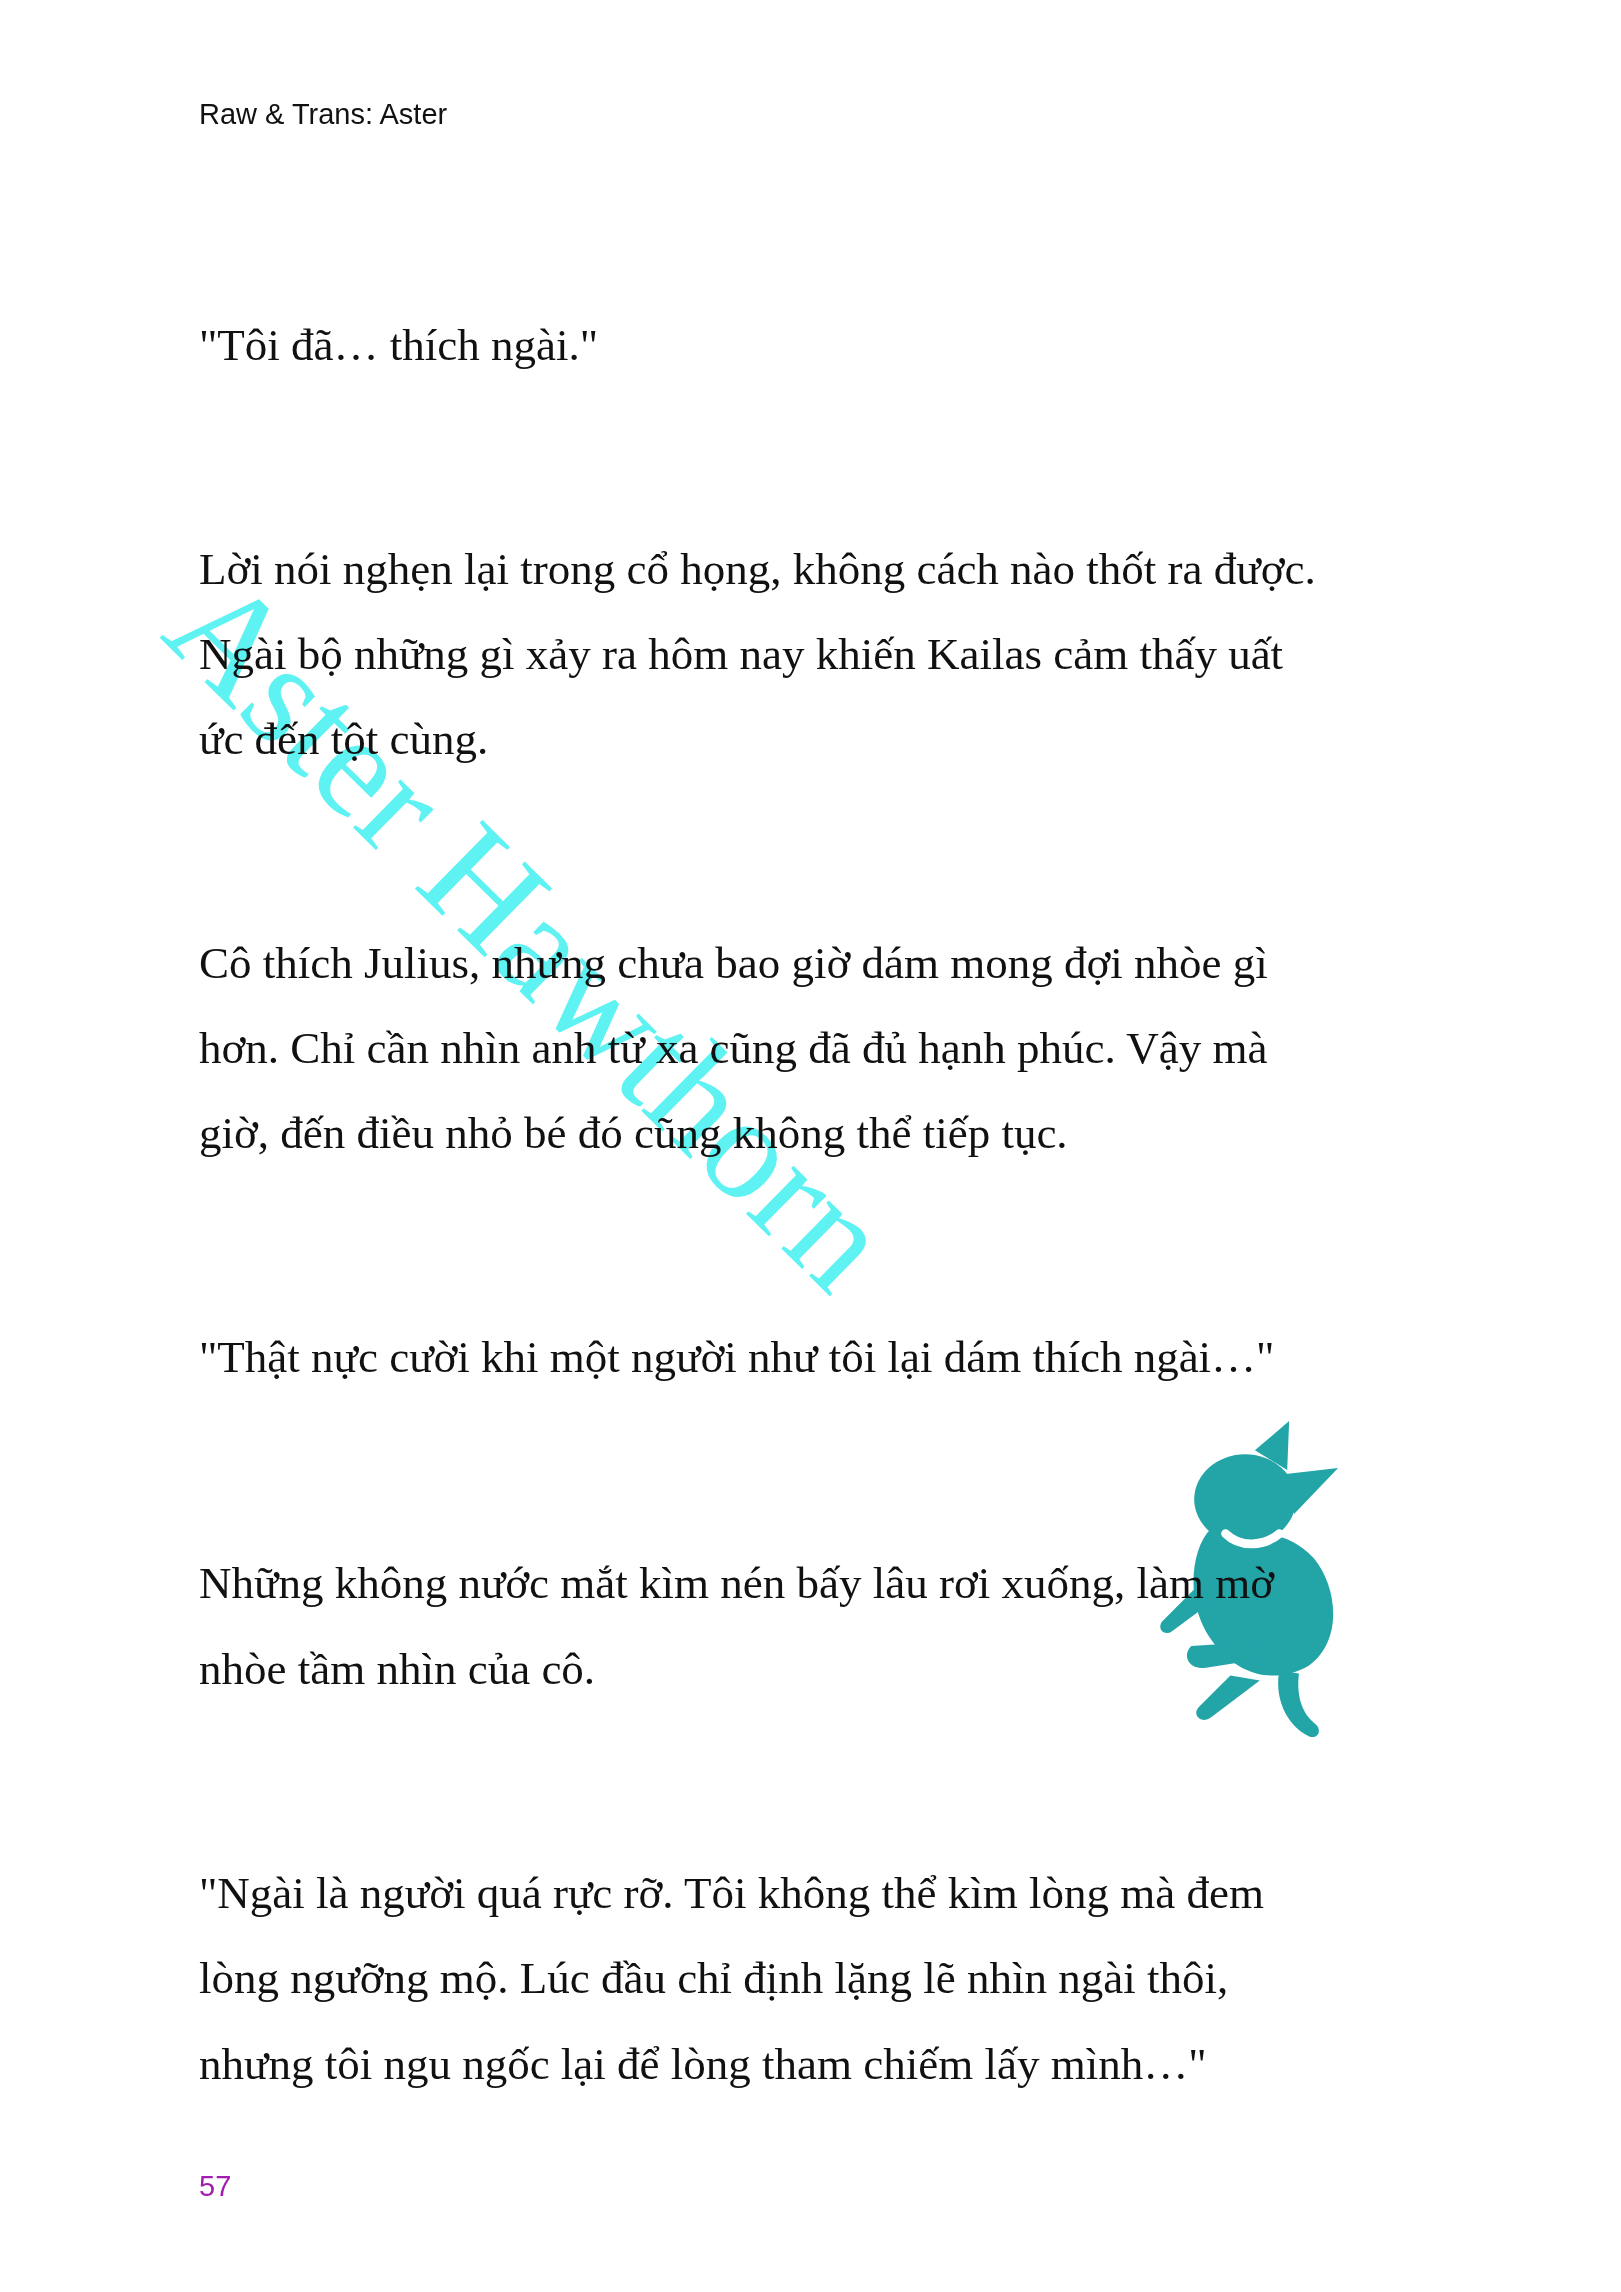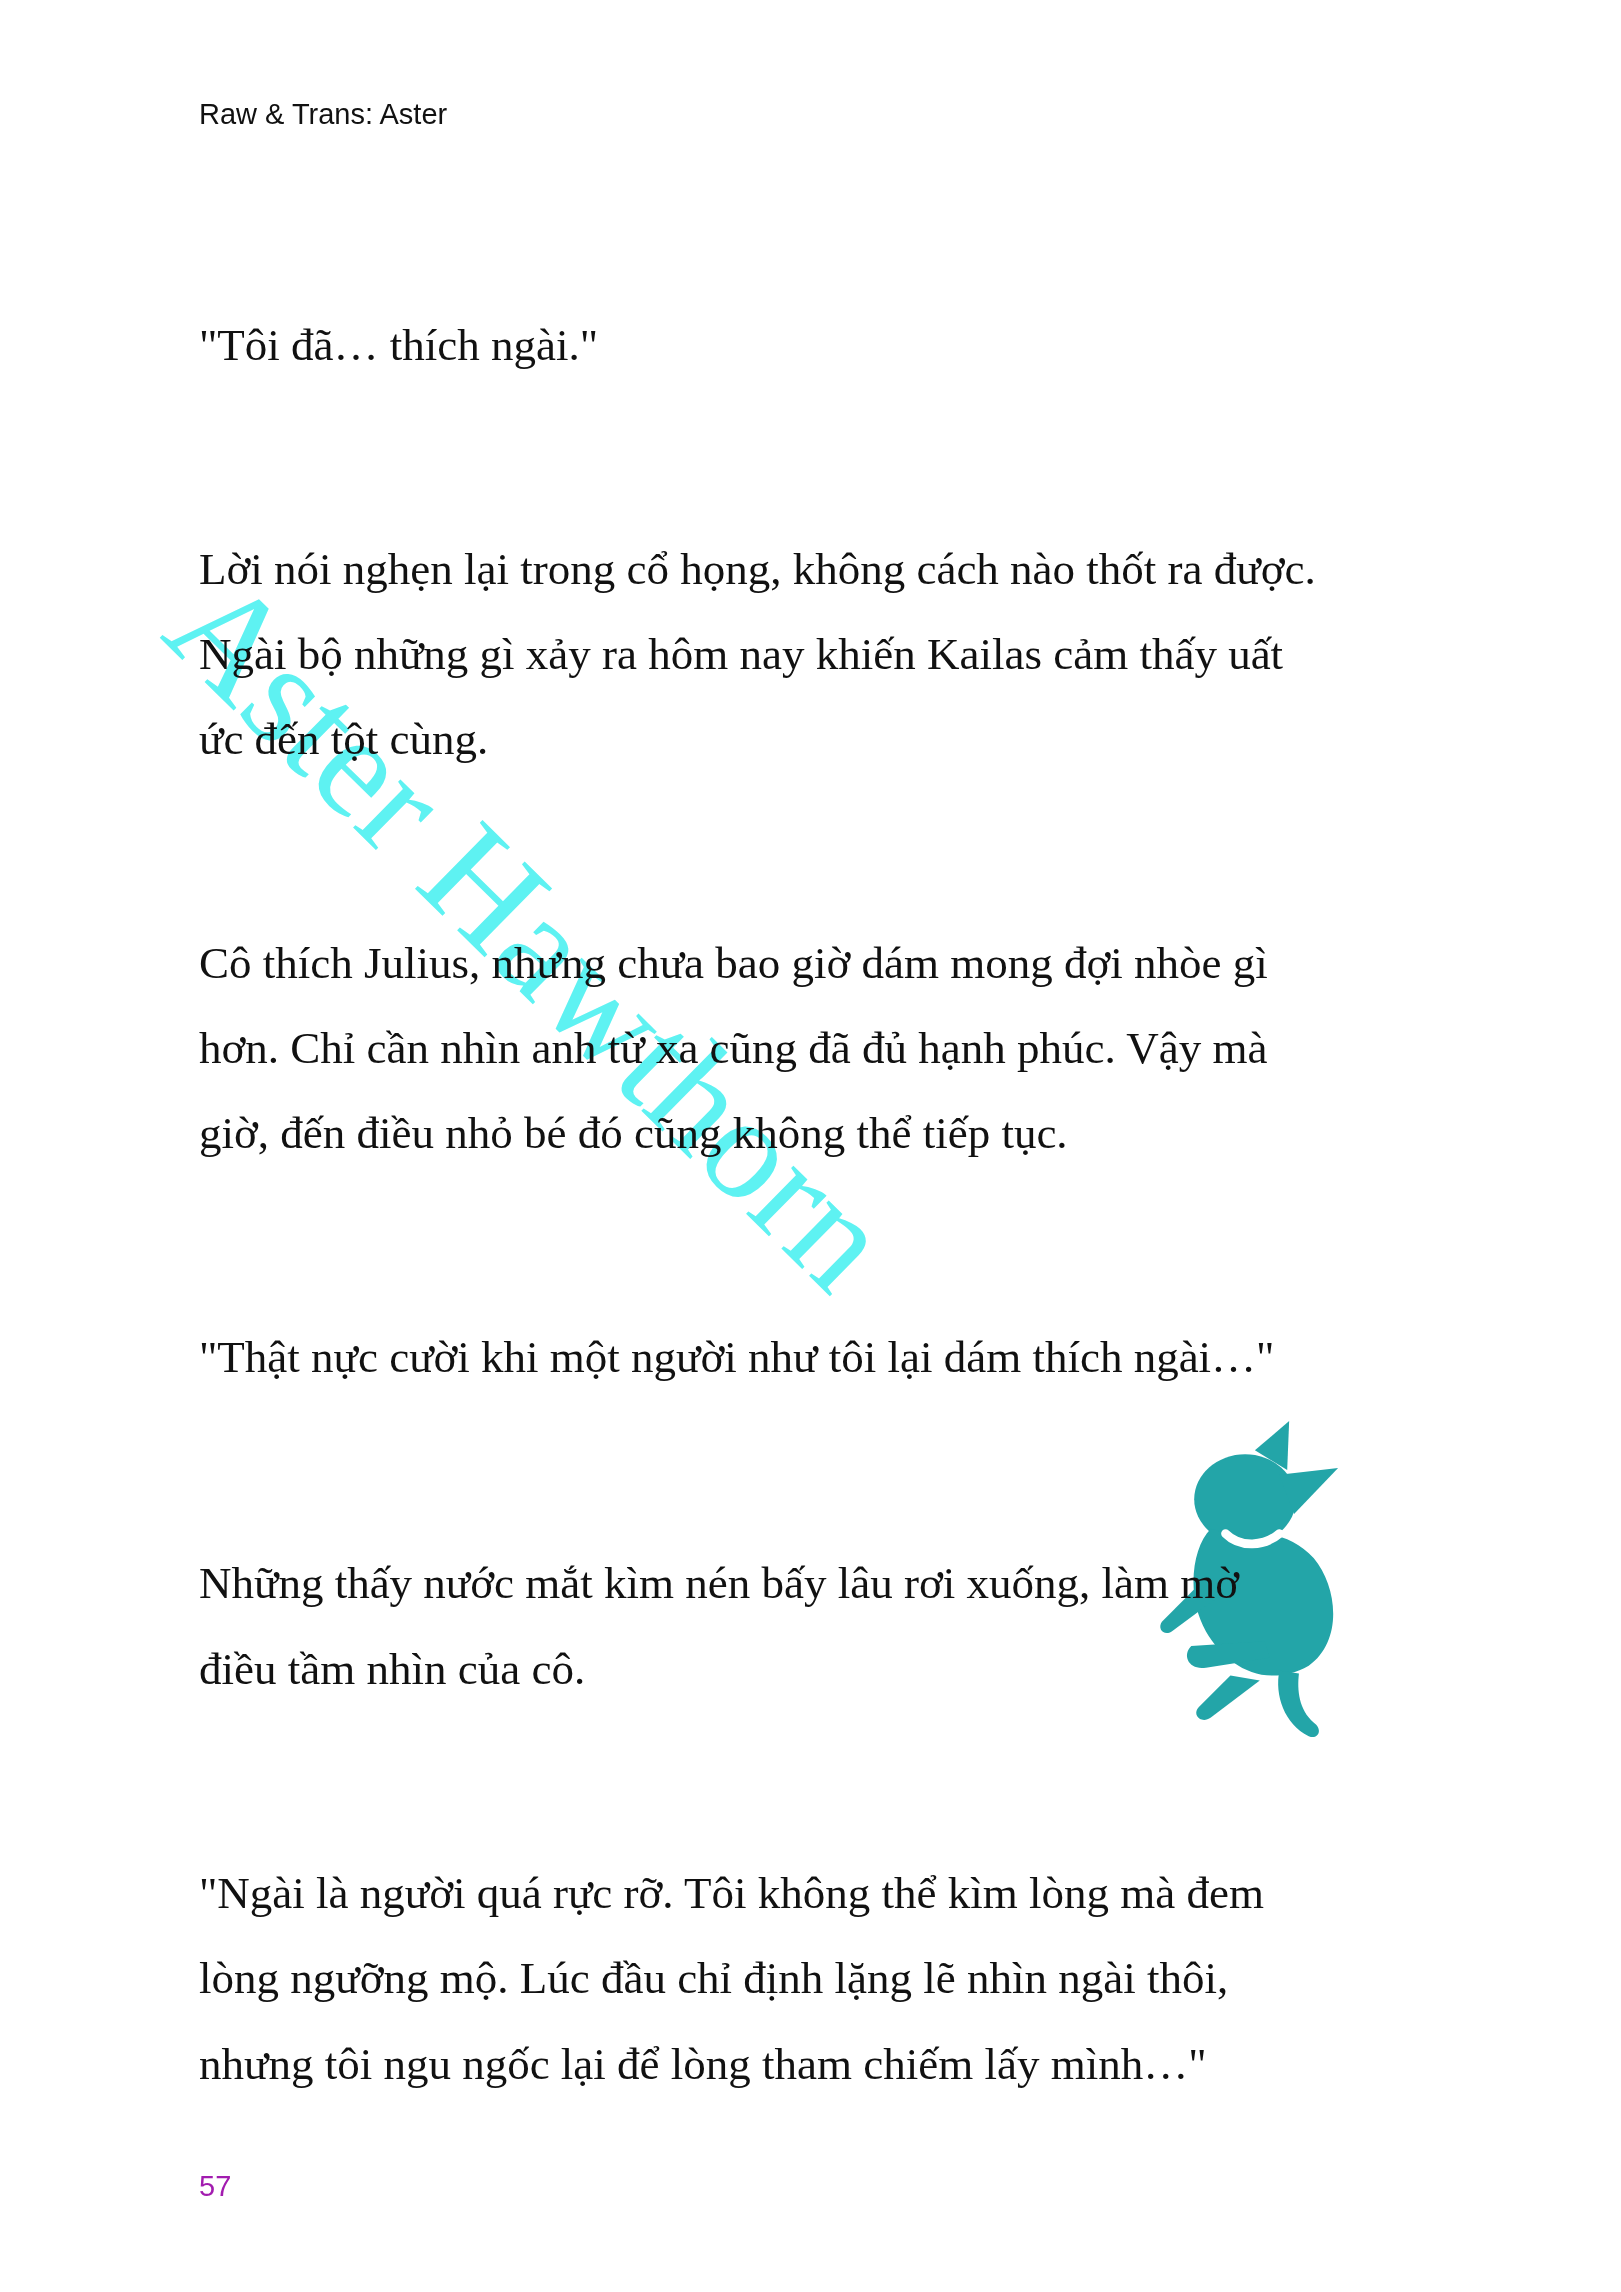--- a/index.html
+++ b/index.html
@@ -69,22 +69,22 @@
     <div class="line" style="top:941px">Cô thích Julius, nhưng chưa bao giờ dám mong đợi nhòe gì</div>
     <div class="line" style="top:1026px">hơn. Chỉ cần nhìn anh từ xa cũng đã đủ hạnh phúc. Vậy mà</div>
     <div class="line" style="top:1111px">giờ, đến điều nhỏ bé đó cũng không thể tiếp tục.</div>
   </div>
 
   <div>
     <div class="line" style="top:1335px">"Thật nực cười khi một người như tôi lại dám thích ngài…"</div>
   </div>
 
   <div>
-    <div class="line" style="top:1561px">Những thấy nước mắt kìm nén bấy lâu rơi xuống, làm mờ</div>
-    <div class="line" style="top:1647px">điều tầm nhìn của cô.</div>
+    <div class="line" style="top:1561px">Những không nước mắt kìm nén bấy lâu rơi xuống, làm mờ</div>
+    <div class="line" style="top:1647px">nhòe tầm nhìn của cô.</div>
   </div>
 
   <div>
     <div class="line" style="top:1871px">"Ngài là người quá rực rỡ. Tôi không thể kìm lòng mà đem</div>
     <div class="line" style="top:1956px">lòng ngưỡng mộ. Lúc đầu chỉ định lặng lẽ nhìn ngài thôi,</div>
     <div class="line" style="top:2042px">nhưng tôi ngu ngốc lại để lòng tham chiếm lấy mình…"</div>
   </div>
 
   <div class="pagenum">57</div>
 </div>

